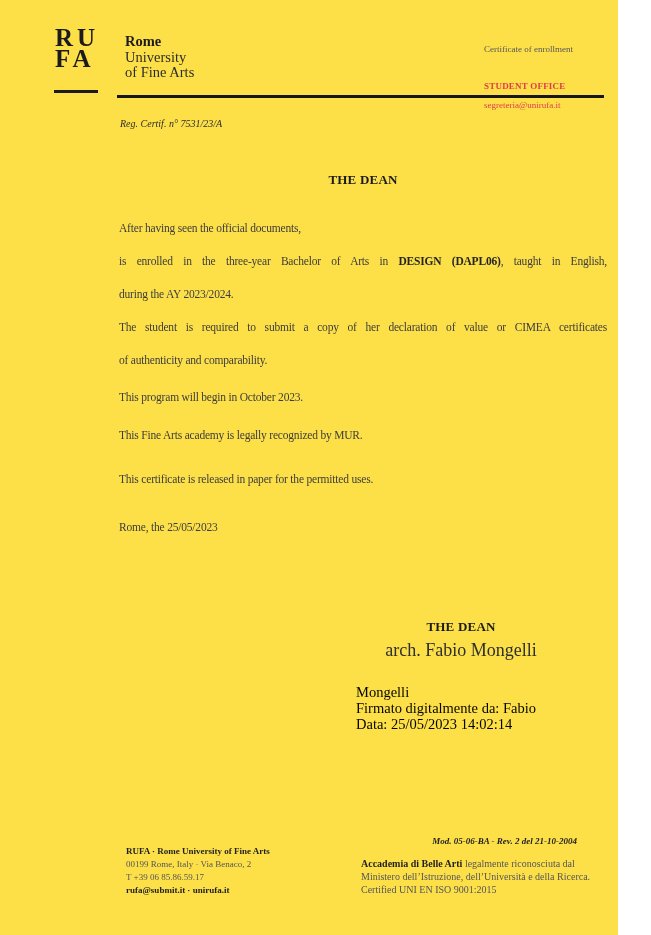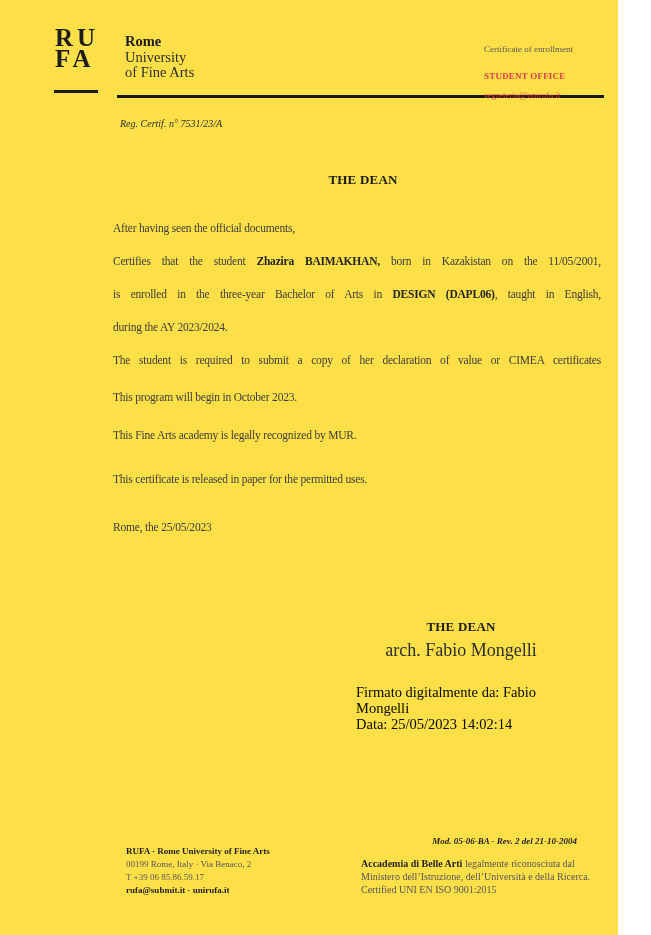--- a/index.html
+++ b/index.html
@@ -31,37 +31,37 @@
   .brand .bold { font-weight: bold; color: #1b1b1d; }
   .brand-line {
     position: absolute; left: 117px; top: 95px;
     width: 487px; height: 3px; background: #161618;
   }
   .header-right {
     position: absolute; right: 45px; top: 44px;
   }
   .doc-type { font-size: 9px; color: #56565a; }
   .office {
-    margin-top: 17px; font-size: 9px; font-weight: bold;
+    margin-top: 27px; font-size: 9px; font-weight: bold;
     letter-spacing: 0.2px; color: var(--accent, #e03a50);
   }
   .office-email { margin-top: 9px; font-size: 9px; color: var(--accent, #e03a50); }
 
   
   .reg {
     position: absolute; left: 120px; top: 118px;
     font-size: 10px; font-style: italic; color: #2c2c2e;
   }
   .doc-title {
     position: absolute; left: 119px; top: 172px; width: 488px;
     text-align: center; font-weight: bold; font-size: 13px;
     letter-spacing: 0.2px; color: #1b1b1d;
   }
   .paragraphs {
-    position: absolute; left: 113px; top: 212px; width: 488px;
+    position: absolute; left: 119px; top: 212px; width: 488px;
     font-size: 11.5px; letter-spacing: -0.2px; color: #3c3c3e;
   }
   .line { line-height: 33px; height: 33px; overflow: hidden; }
   .line.just { text-align: justify; text-align-last: justify; }
   .b { font-weight: bold; color: #242426; }
   .para:nth-child(4) { margin-top: 4px; }
   .para:nth-child(5) { margin-top: 5px; }
   .para:nth-child(6) { margin-top: 11px; }
   .para:nth-child(7) { margin-top: 15px; }
 
@@ -120,26 +120,26 @@
   </div>
 
   <div class="reg">Reg. Certif. n° 7531/23/A</div>
   <div class="doc-title">THE DEAN</div>
 
   <div class="paragraphs">
       <div class="para">
         <div class="line"><span>After having seen the official documents,</span></div>
       </div>
       <div class="para">
-        <div class="line just"><span>Certifies that the student </span><span class="b">Zhazira BAIMAKHAN,</span><span> born in Kazakistan on the 11/05/2001,</span></div>
         <div class="line just"><span>is enrolled in the three-year Bachelor of Arts in </span><span class="b">DESIGN (DAPL06)</span><span>, taught in English,</span></div>
         <div class="line"><span>during the AY 2023/2024.</span></div>
       </div>
       <div class="para">
         <div class="line just"><span>The student is required to submit a copy of her declaration of value or CIMEA certificates</span></div>
+        <div class="line"><span>of authenticity and comparability.</span></div>
       </div>
       <div class="para">
         <div class="line"><span>This program will begin in October 2023.</span></div>
       </div>
       <div class="para">
         <div class="line"><span>This Fine Arts academy is legally recognized by MUR.</span></div>
       </div>
       <div class="para">
         <div class="line"><span>This certificate is released in paper for the permitted uses.</span></div>
       </div>
@@ -147,22 +147,22 @@
         <div class="line"><span>Rome, the 25/05/2023</span></div>
       </div>
     </div>
 
   <div class="sig">
     <div class="sig-title">THE DEAN</div>
     <div class="sig-name">arch. Fabio Mongelli</div>
   </div>
 
   <div class="digisig">
+    <div>Mongelli</div>
     <div>Firmato digitalmente da: Fabio</div>
-    <div>Mongelli</div>
     <div>Data: 25/05/2023 14:02:14</div>
   </div>
 
   <div class="footer-left">
     <div class="fbold">RUFA · Rome University of Fine Arts</div>
     <div>00199 Rome, Italy · Via Benaco, 2</div>
     <div>T +39 06 85.86.59.17</div>
     <div class="fbold">rufa@submit.it · unirufa.it</div>
   </div>
 

